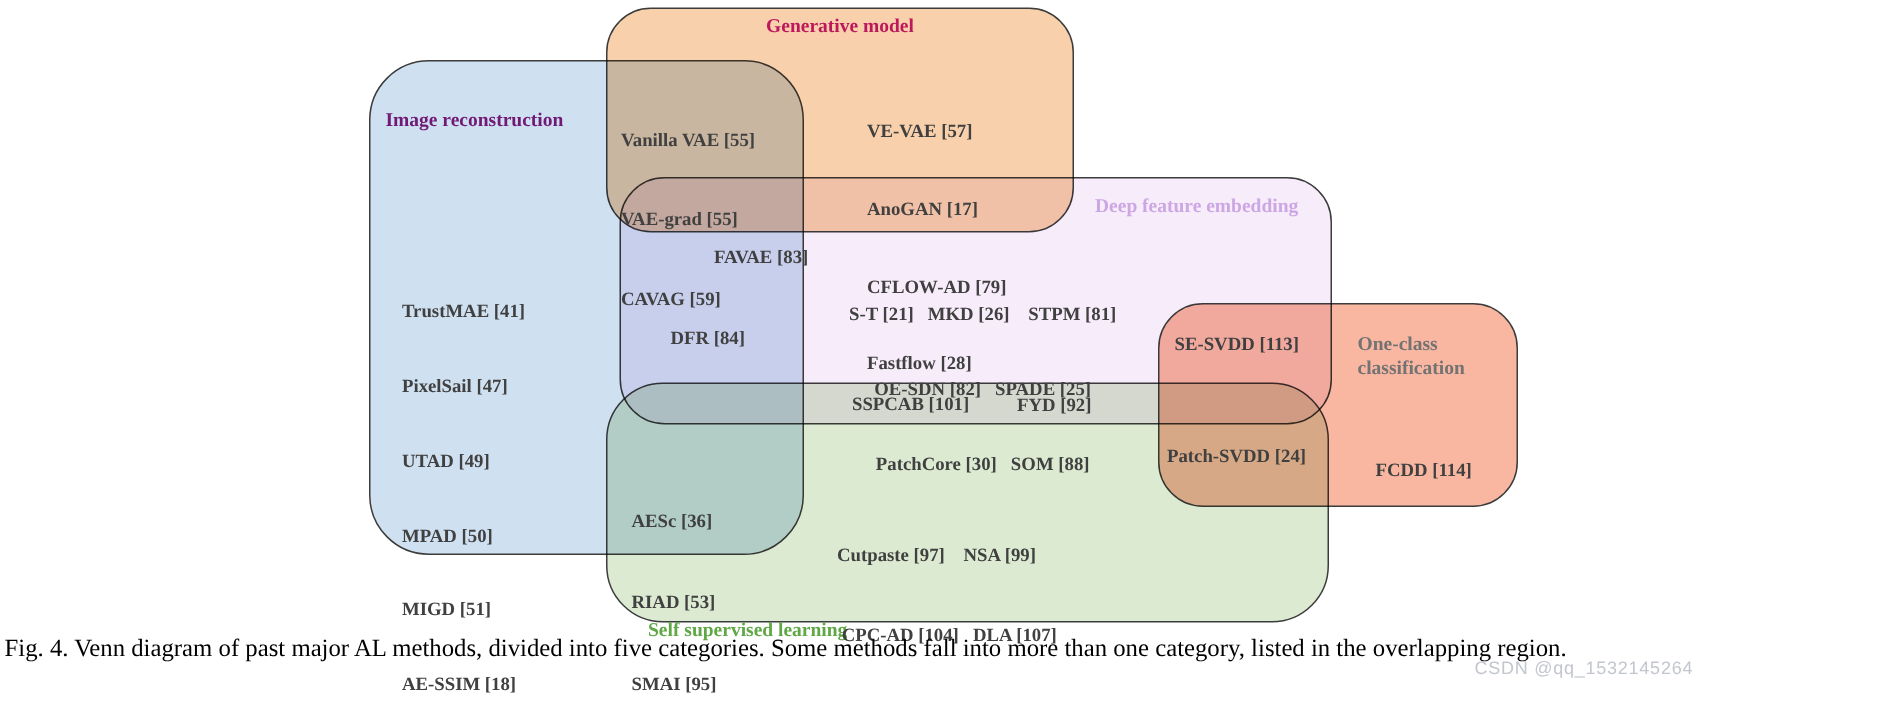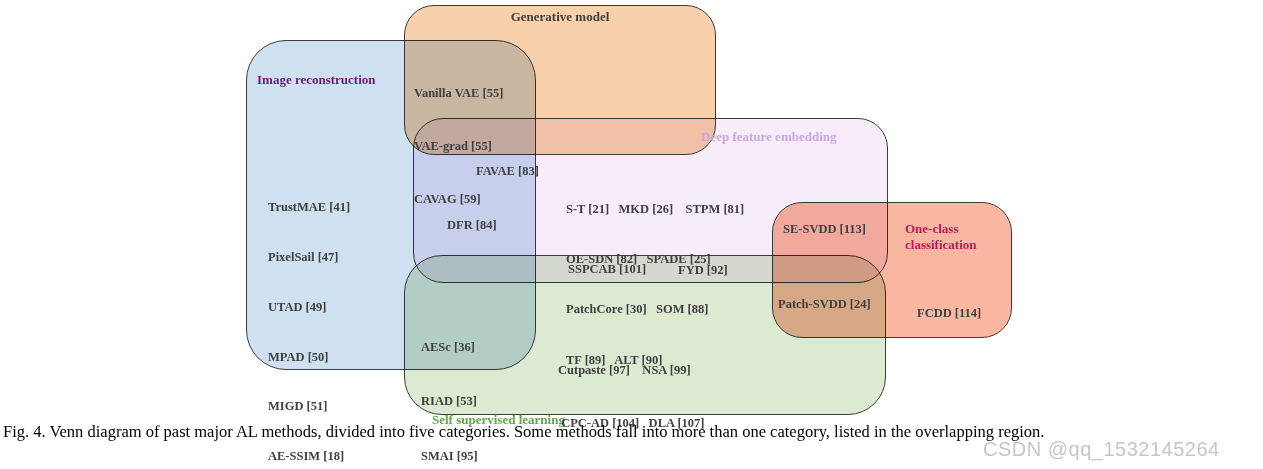--- a/index.html
+++ b/index.html
@@ -37,30 +37,30 @@
   .setlabel{
     position:absolute;
     font-weight:bold;
     font-size:13px;
     line-height:15px;
     z-index:5;
     white-space:pre;
   }
   #lbl-recon   {left:257px; top:72px;}
   #lbl-gen     {left:404px; top:9px; width:312px; text-align:center;}
-  #lbl-deep    {left:701px; top:129px;}
+  #lbl-deep    {left:730px; top:129px;}
   #lbl-oneclass{left:905px; top:221px; width:100px; white-space:normal; line-height:16px;}
   #lbl-selfsup {left:432px; top:412px;}
 
   #blk-recon-only    {left:268px; top:166px;}
   #blk-recon-gen     {left:414px; top:50px;  line-height:17.6px;}
   #blk-gen-only      {left:578px; top:45px;  line-height:17.2px;}
   #blk-favae         {left:432px; top:130px;margin-left:44px;}
   #blk-dfr           {left:447px; top:184px;}
-  #blk-deep-only     {left:566px; top:167px; line-height:16.8px;}
+  #blk-deep-only     {left:566px; top:167px; line-height:16.8px;text-align:center;}
   #blk-sspcab        {left:568px; top:261px;}
   #blk-fyd           {left:678px; top:262px;}
   #blk-sesvdd        {left:783px; top:221px;}
   #blk-patchsvdd     {left:778px; top:296px;}
   #blk-fcdd          {left:917px; top:305px;}
   #blk-recon-selfsup {left:421px; top:301px; line-height:18.3px;}
   #blk-selfsup-only  {left:558px; top:326px; line-height:17.8px;}
 
   
   #caption{
@@ -70,74 +70,79 @@
     font-size:16.5px;
     font-weight:normal;
     color:#000000;
     white-space:nowrap;
     z-index:6;
   }
   #watermark{
     position:absolute;
     left:983px; top:438px;
     font-family:"Liberation Sans", sans-serif;
-    font-size:20px;
+    font-size:12px;
     letter-spacing:0.5px;
     color:#c2c6cd;
     white-space:nowrap;
     z-index:7;
   }
 </style>
 </head>
 <body>
 
 <div class="stage">
 
   <div class="set" id="set-recon" style="background-color: rgb(207, 224, 241);"></div>
   <div class="set" id="set-gen" style="background-color: rgb(248, 208, 171);"></div>
   <div class="set" id="set-deep" style="background-color: rgb(247, 236, 250);"></div>
   <div class="set" id="set-oneclass" style="background-color: rgb(249, 183, 161);"></div>
   <div class="set" id="set-selfsup" style="background-color: rgb(220, 234, 210);"></div>
 
   <div class="setlabel" id="lbl-recon" style="color: #701a75;">Image reconstruction</div>
-  <div class="setlabel" id="lbl-gen" style="color: #404040; text-align: center;">Generative model</div>
+  <div class="setlabel" id="lbl-gen" style="color: #be185d; text-align: center;">Generative model</div>
   <div class="setlabel" id="lbl-deep" style="color: rgb(205, 166, 228);">Deep feature embedding</div>
-  <div class="setlabel" id="lbl-oneclass" style="color: #be185d;">One-class classification</div>
+  <div class="setlabel" id="lbl-oneclass" style="color: #737373;">One-class classification</div>
   <div class="setlabel" id="lbl-selfsup" style="color: rgb(95, 168, 69);">Self supervised learning</div>
 
   <div class="txt" id="blk-recon-only">
     <div>TrustMAE [41]</div>
     <div>PixelSail [47]</div>
     <div>UTAD [49]</div>
     <div>MPAD [50]</div>
     <div>MIGD [51]</div>
     <div>AE-SSIM [18]</div>
     
   </div>
 
   <div class="txt" id="blk-recon-gen">
     <div>Vanilla VAE [55]</div>
     <div>VAE-grad [55]</div>
     <div>CAVAG [59]</div>
   </div>
 
+  <div class="txt" id="blk-gen-only">
+    <div>VE-VAE [57]</div>
+    <div>AnoGAN [17]</div>
+    <div>CFLOW-AD [79]</div>
+    <div>Fastflow [28]</div>
+  </div>
 
   <div class="txt" id="blk-favae">
     <div>FAVAE [83]</div>
   </div>
 
   <div class="txt" id="blk-dfr">
     <div>DFR [84]</div>
   </div>
 
   <div class="txt" id="blk-deep-only">
     <div>S-T [21]   MKD [26]    STPM [81]</div>
     <div>OE-SDN [82]   SPADE [25]</div>
     <div>PatchCore [30]   SOM [88]</div>
-    <div>TF [89]   ALT [90]</div>
   </div>
 
   <div class="txt" id="blk-sspcab">SSPCAB [101]</div>
   <div class="txt" id="blk-fyd">FYD [92]</div>
 
   <div class="txt" id="blk-sesvdd">SE-SVDD [113]</div>
 
   <div class="txt" id="blk-patchsvdd">Patch-SVDD [24]</div>
 
   <div class="txt" id="blk-fcdd">FCDD [114]</div>

